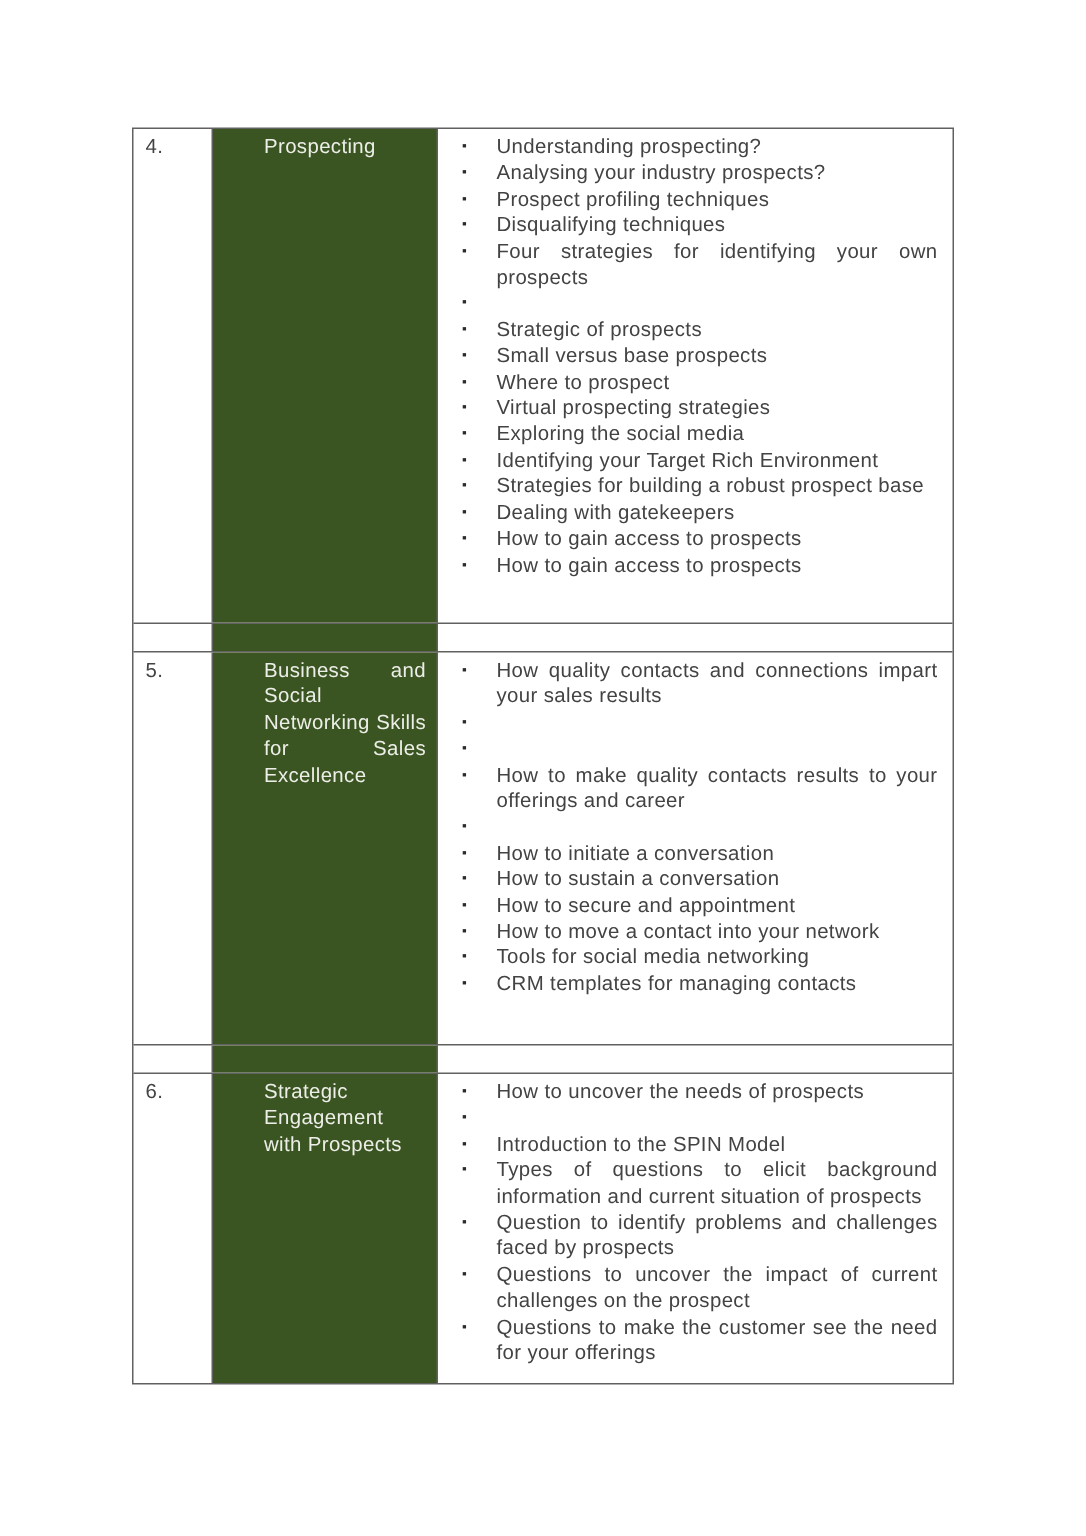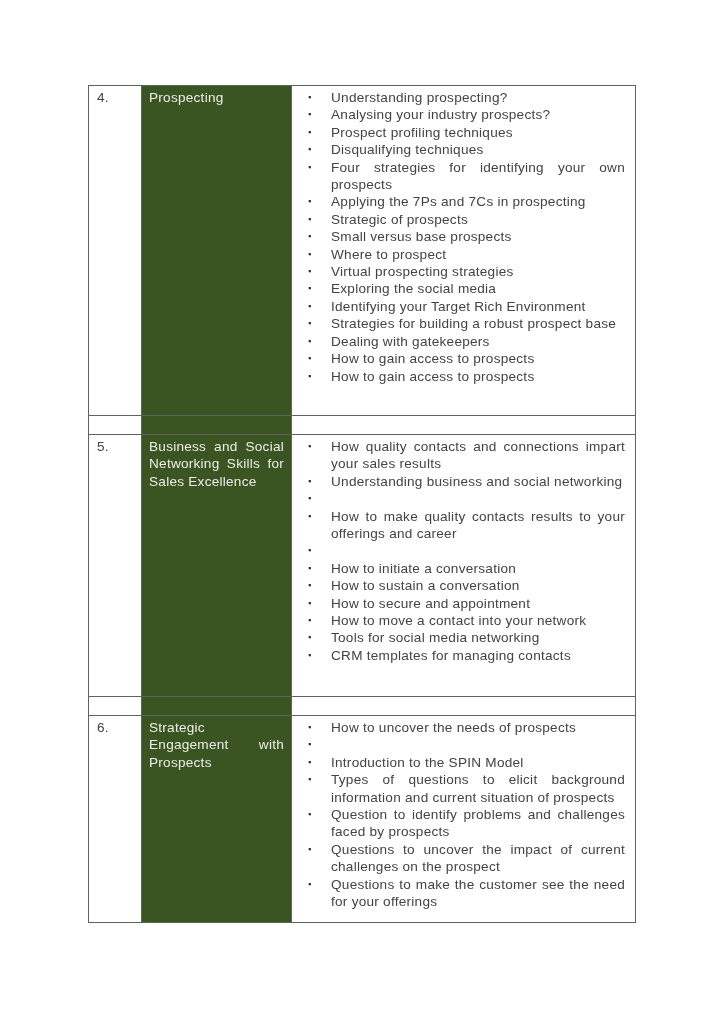--- a/index.html
+++ b/index.html
@@ -46,21 +46,21 @@
     flex: 0 0 53px;
     padding: 3px 4px 0 8px;
   }
   .topic {
     width: 150px;
     flex: 0 0 150px;
     background: var(--topic-bg);
     color: var(--topic-text);
     padding: 3px 7px 4px 7px;
   }
-  .topic span { display: block; text-align: justify; }
+  .topic span { display: block; text-align: justify; margin-left: 27px; }
   .bullets {
     flex: 1 1 auto;
     min-width: 0;
     padding: 3px 10px 6px 0;
   }
   .bullet-item { display: flex; }
   .glyph {
     flex: 0 0 39px;
     width: 39px;
     padding-left: 16px;
@@ -112,21 +112,20 @@
     <span class="btext">Disqualifying techniques</span>
   </div>
 
   <div class="bullet-item">
     <span class="glyph">▪</span>
     <span class="btext">Four strategies for identifying your own prospects</span>
   </div>
 
   <div class="bullet-item">
     <span class="glyph">▪</span>
-    <span class="btext">Applying the 7Ps and 7Cs in prospecting</span>
   </div>
 
   <div class="bullet-item">
     <span class="glyph">▪</span>
     <span class="btext">Strategic of prospects</span>
   </div>
 
   <div class="bullet-item">
     <span class="glyph">▪</span>
     <span class="btext">Small versus base prospects</span>
@@ -188,21 +187,20 @@
       <span>Business and Social Networking Skills for Sales Excellence</span>
     </div>
     <div class="cell bullets">
   <div class="bullet-item">
     <span class="glyph">▪</span>
     <span class="btext">How quality contacts and connections impart your sales results</span>
   </div>
 
   <div class="bullet-item">
     <span class="glyph">▪</span>
-    <span class="btext">Understanding business and social networking</span>
   </div>
 
   <div class="bullet-item">
     <span class="glyph">▪</span>
   </div>
 
   <div class="bullet-item">
     <span class="glyph">▪</span>
     <span class="btext">How to make quality contacts results to your offerings and career</span>
   </div>

